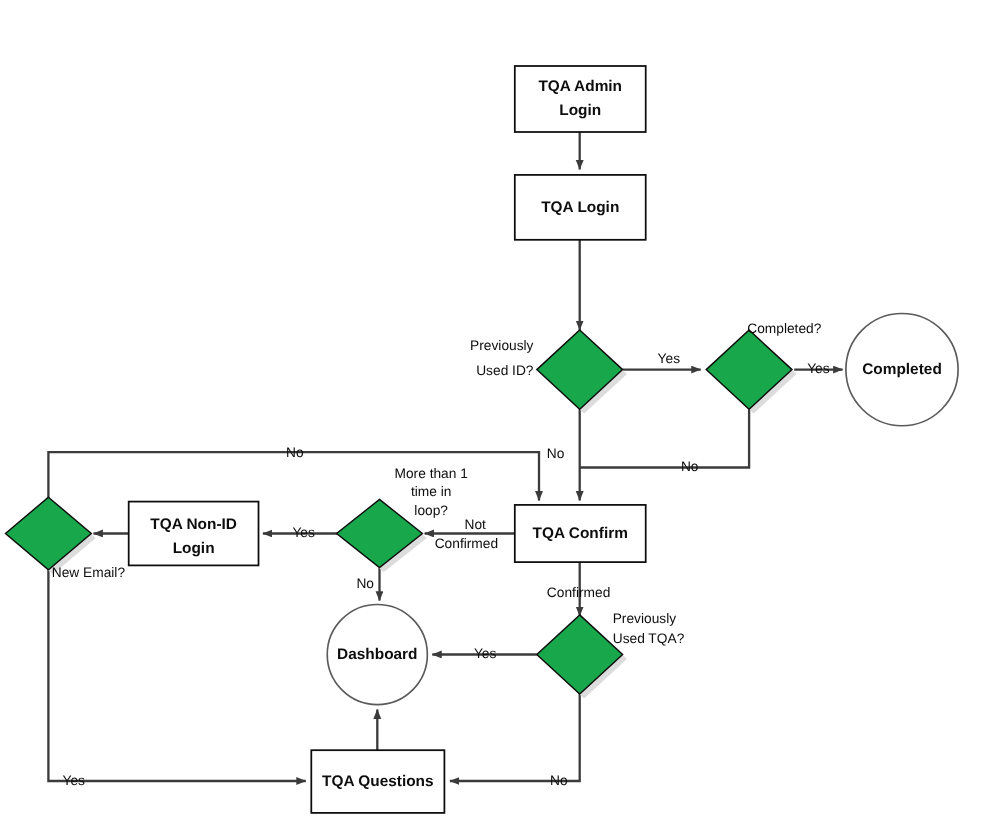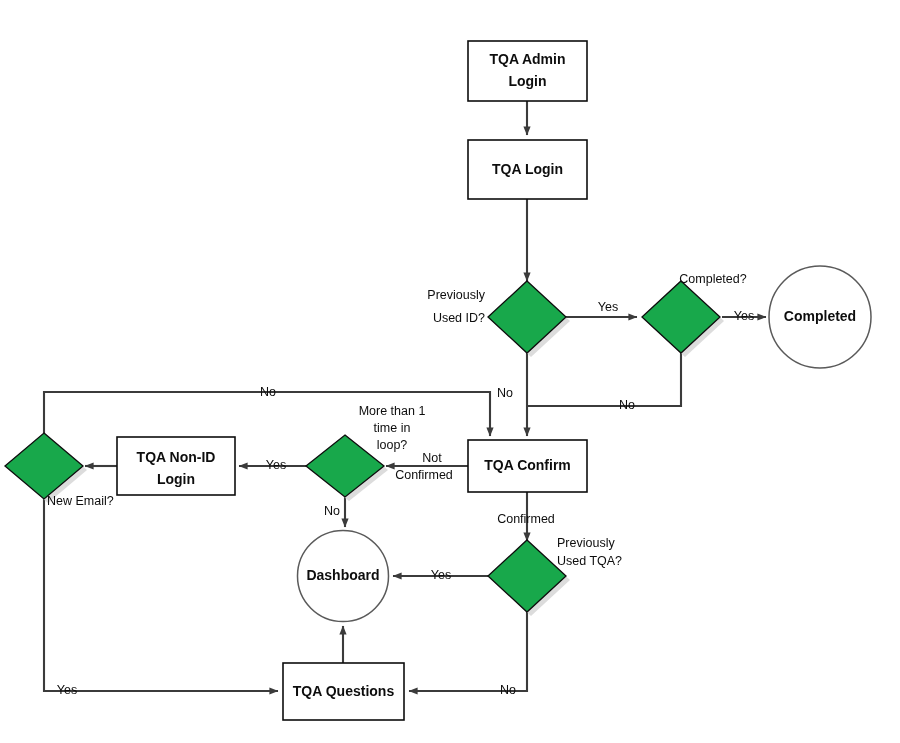--- a/index.html
+++ b/index.html
@@ -1,21 +1,21 @@
 <!DOCTYPE html>
 <html><head>
 <meta charset="utf-8">
 <style>
   html,body{margin:0;padding:0;background:#ffffff;}
   body{
     width:900px;height:743px;
     font-family:"Liberation Sans", sans-serif;
     overflow:hidden;
   }
-  #canvas{position:relative;width:900px;height:646px;}
+  #canvas{position:relative;width:900px;height:646px;margin-top:19px;}
   svg{position:absolute;left:0;top:0;width:900px;height:743px;}
   .edge-label{
     font-family:"Liberation Sans", sans-serif;
     font-size:12.5px;
     fill:#0d0d0d;
     dominant-baseline:middle;
   }
   .node-label{
     font-family:"Liberation Sans", sans-serif;
     font-size:14px;

